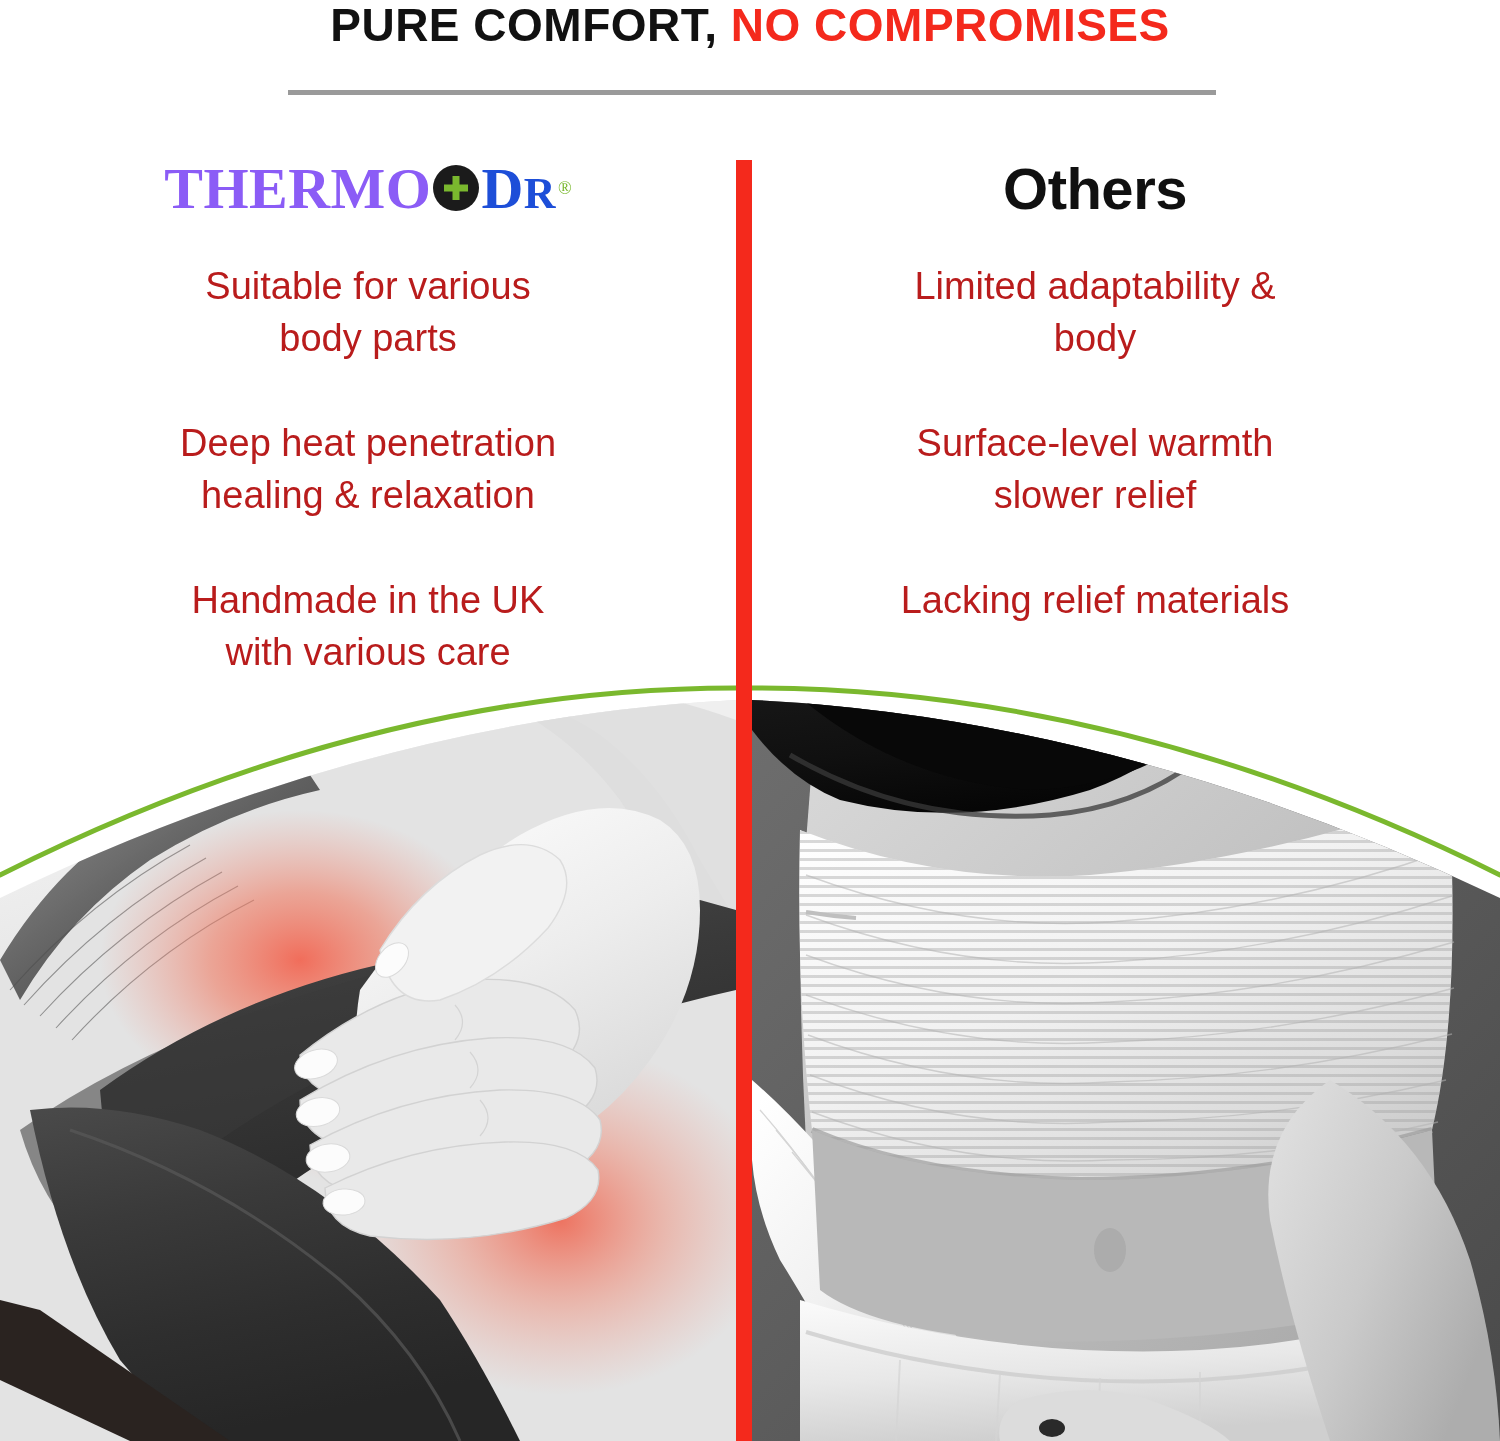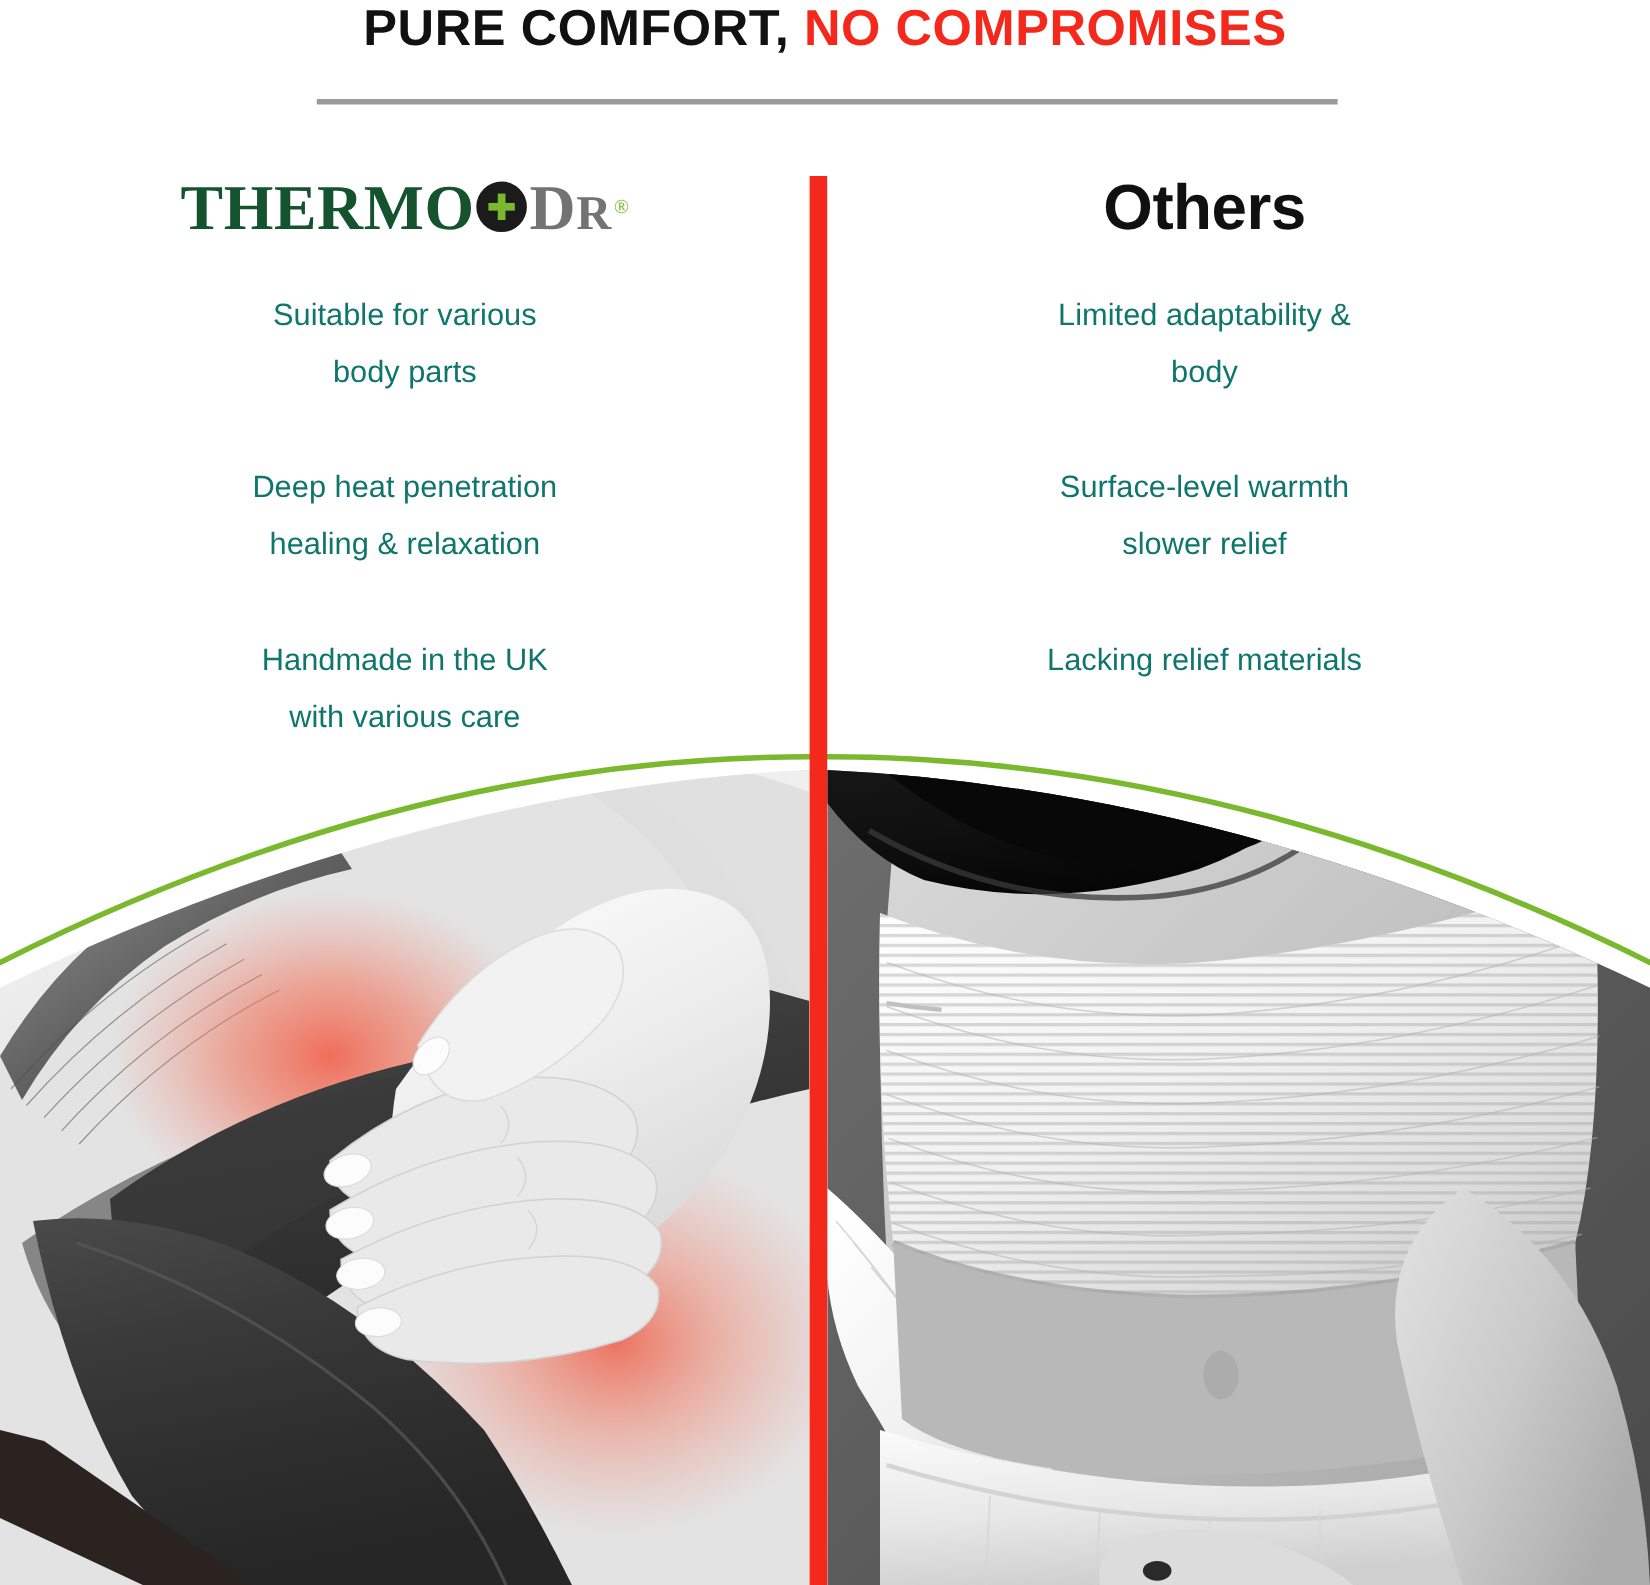--- a/index.html
+++ b/index.html
@@ -67,21 +67,21 @@
   .logo {
     display:flex;
     align-items:center;
     justify-content:center;
     white-space:nowrap;
   }
   .logo-thermo {
     font-family:"Liberation Serif", serif;
     font-weight:bold;
     font-size:58px;
-    color:#14532d;
+    color:#8b5cf6;
     letter-spacing:0.5px;
   }
   .logo-mark {
     position:relative;
     width:46px; height:46px;
     border-radius:50%;
     background:#1b1b1b;
     margin:0 2px 0 2px;
     flex:0 0 auto;
   }
@@ -98,21 +98,21 @@
   }
   .logo-mark::after {
     top:50%; left:11px;
     width:24px; height:7px;
     transform:translateY(-50%);
   }
   .logo-dr {
     font-family:"Liberation Serif", serif;
     font-weight:bold;
     font-size:58px;
-    color:#737373;
+    color:#1d4ed8;
     letter-spacing:0.5px;
   }
   .logo-dr .small { font-size:44px; }
   .logo-reg {
     font-family:"Liberation Serif", serif;
     font-size:18px;
     color:#7AB82E;
     vertical-align:super;
     margin-left:2px;
   }
@@ -135,23 +135,23 @@
     height:157px;
     display:flex;
     flex-direction:column;
     align-items:center;
     justify-content:flex-start;
     padding-top:4px;
   }
   .feature .line {
     font-family:"Liberation Sans", sans-serif;
     font-weight:300;
-    font-size:28px;
+    font-size:38px;
     line-height:52px;
-    color:#0f766e;
+    color:#b91c1c;
     text-align:center;
     white-space:nowrap;
   }
 
   
   #artwork {
     position:absolute;
     left:0; top:660px;
     width:1500px; height:781px;
     overflow:hidden;

